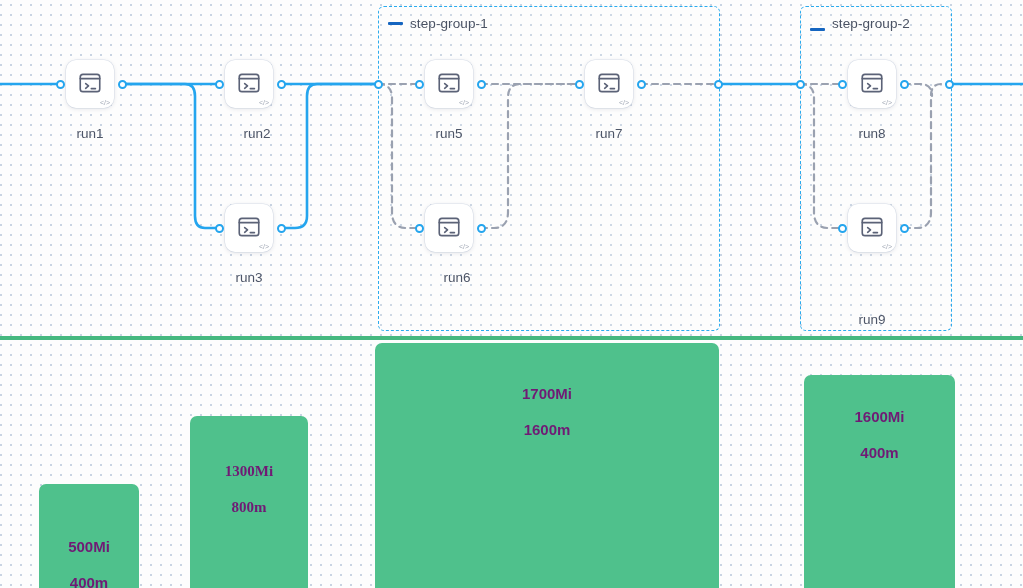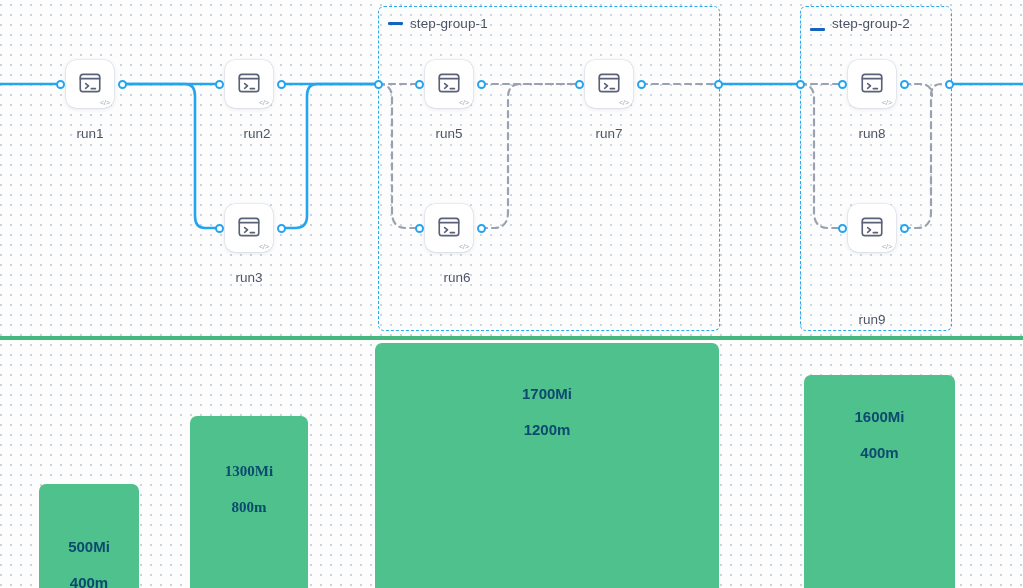--- a/index.html
+++ b/index.html
@@ -115,21 +115,21 @@
   }
   .bar {
     position: absolute;
     border-radius: 7px;
     box-sizing: border-box;
   }
   .bar-label {
     position: absolute;
     font-size: 15px;
     font-weight: bold;
-    color: #0c4a6e;
+    color: #701a75;
     line-height: 1.2;
     text-align: center;
     white-space: pre-line;
     width: 100%;
   }
 </style>
 </head>
 <body>
 
 <div id="canvas">
@@ -301,21 +301,21 @@
     <div class="bar" style="left:190px; top:416px; width:118px; height:178px; background:#4fc18c;">
       <div class="bar-label" style="top:28px;font-family:Liberation Serif, serif;">
         <span>1300Mi</span><br>
         <span>800m</span>
       </div>
     </div>
 
     <div class="bar" style="left:375px; top:343px; width:344px; height:251px; background:#4fc18c;">
       <div class="bar-label" style="top:24px;">
         <span>1700Mi</span><br>
-        <span>1200m</span>
+        <span>1600m</span>
       </div>
     </div>
 
     <div class="bar" style="left:804px; top:375px; width:151px; height:219px; background:#4fc18c;">
       <div class="bar-label" style="top:15px;">
         <span>1600Mi</span><br>
         <span>400m</span>
       </div>
     </div>
   </div>

